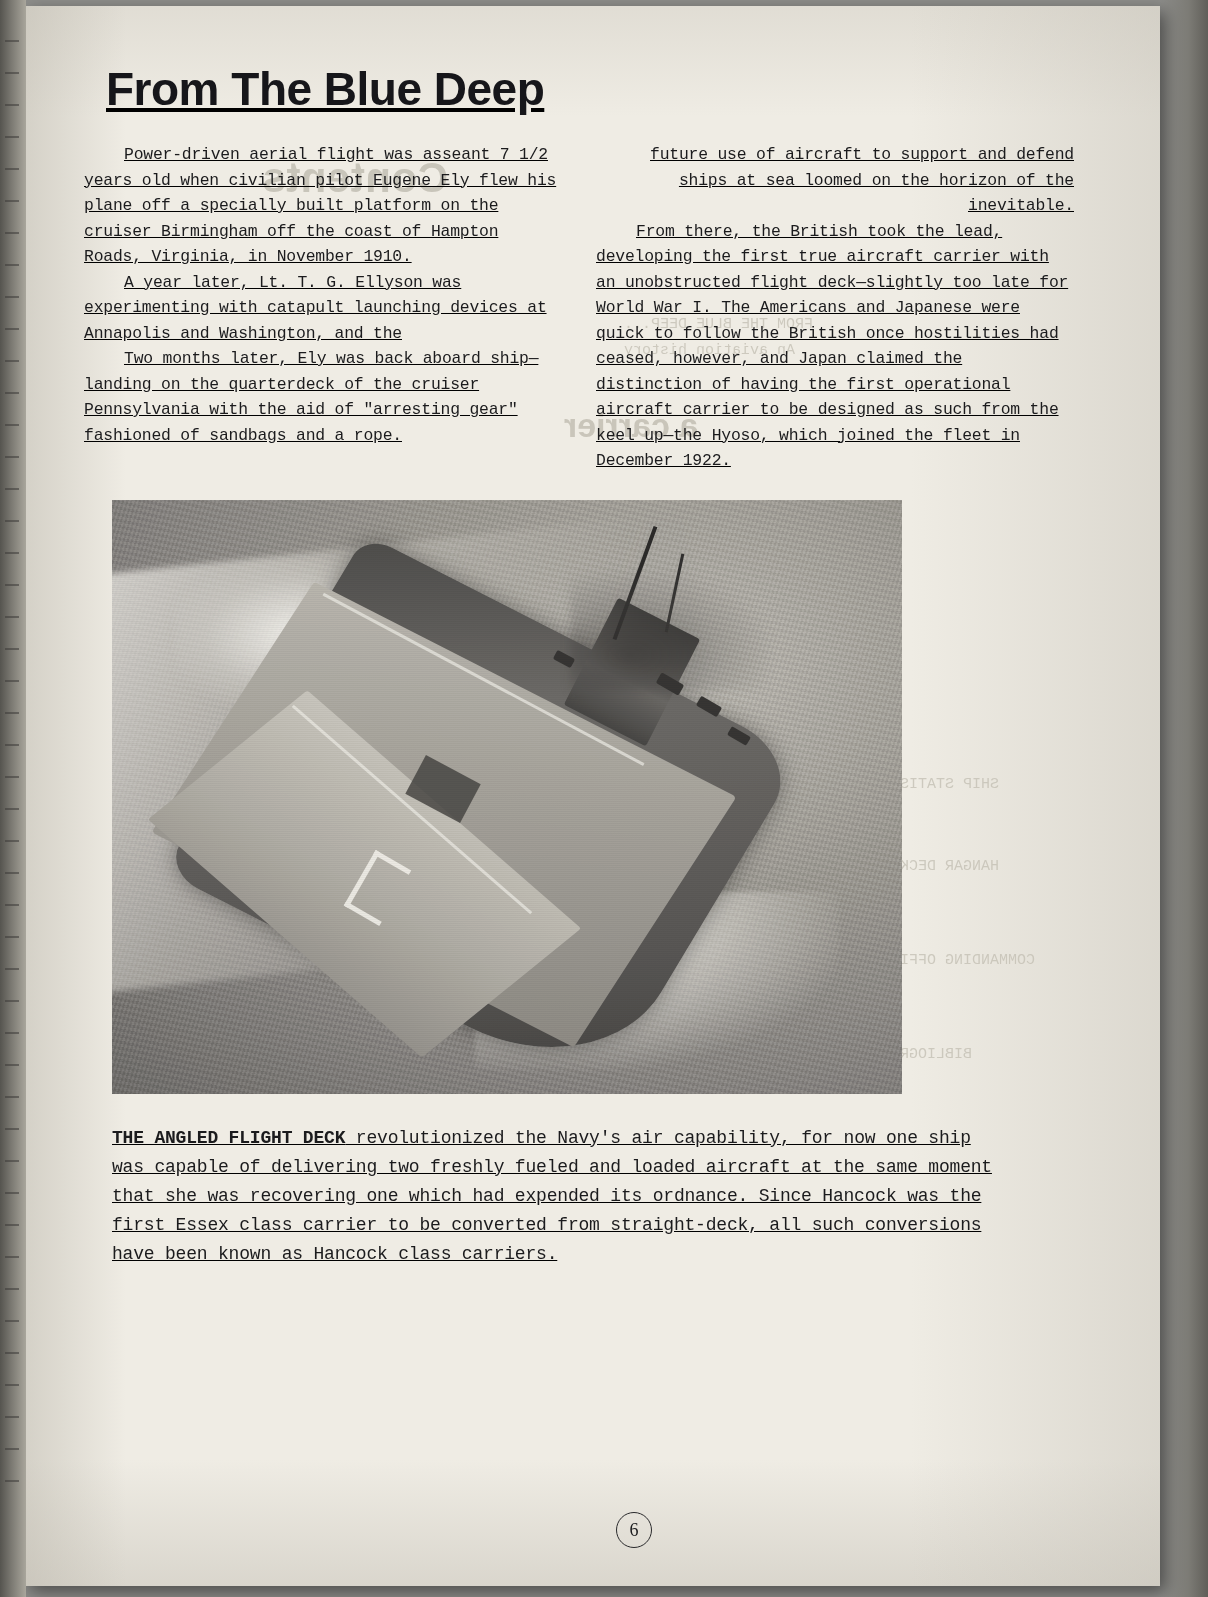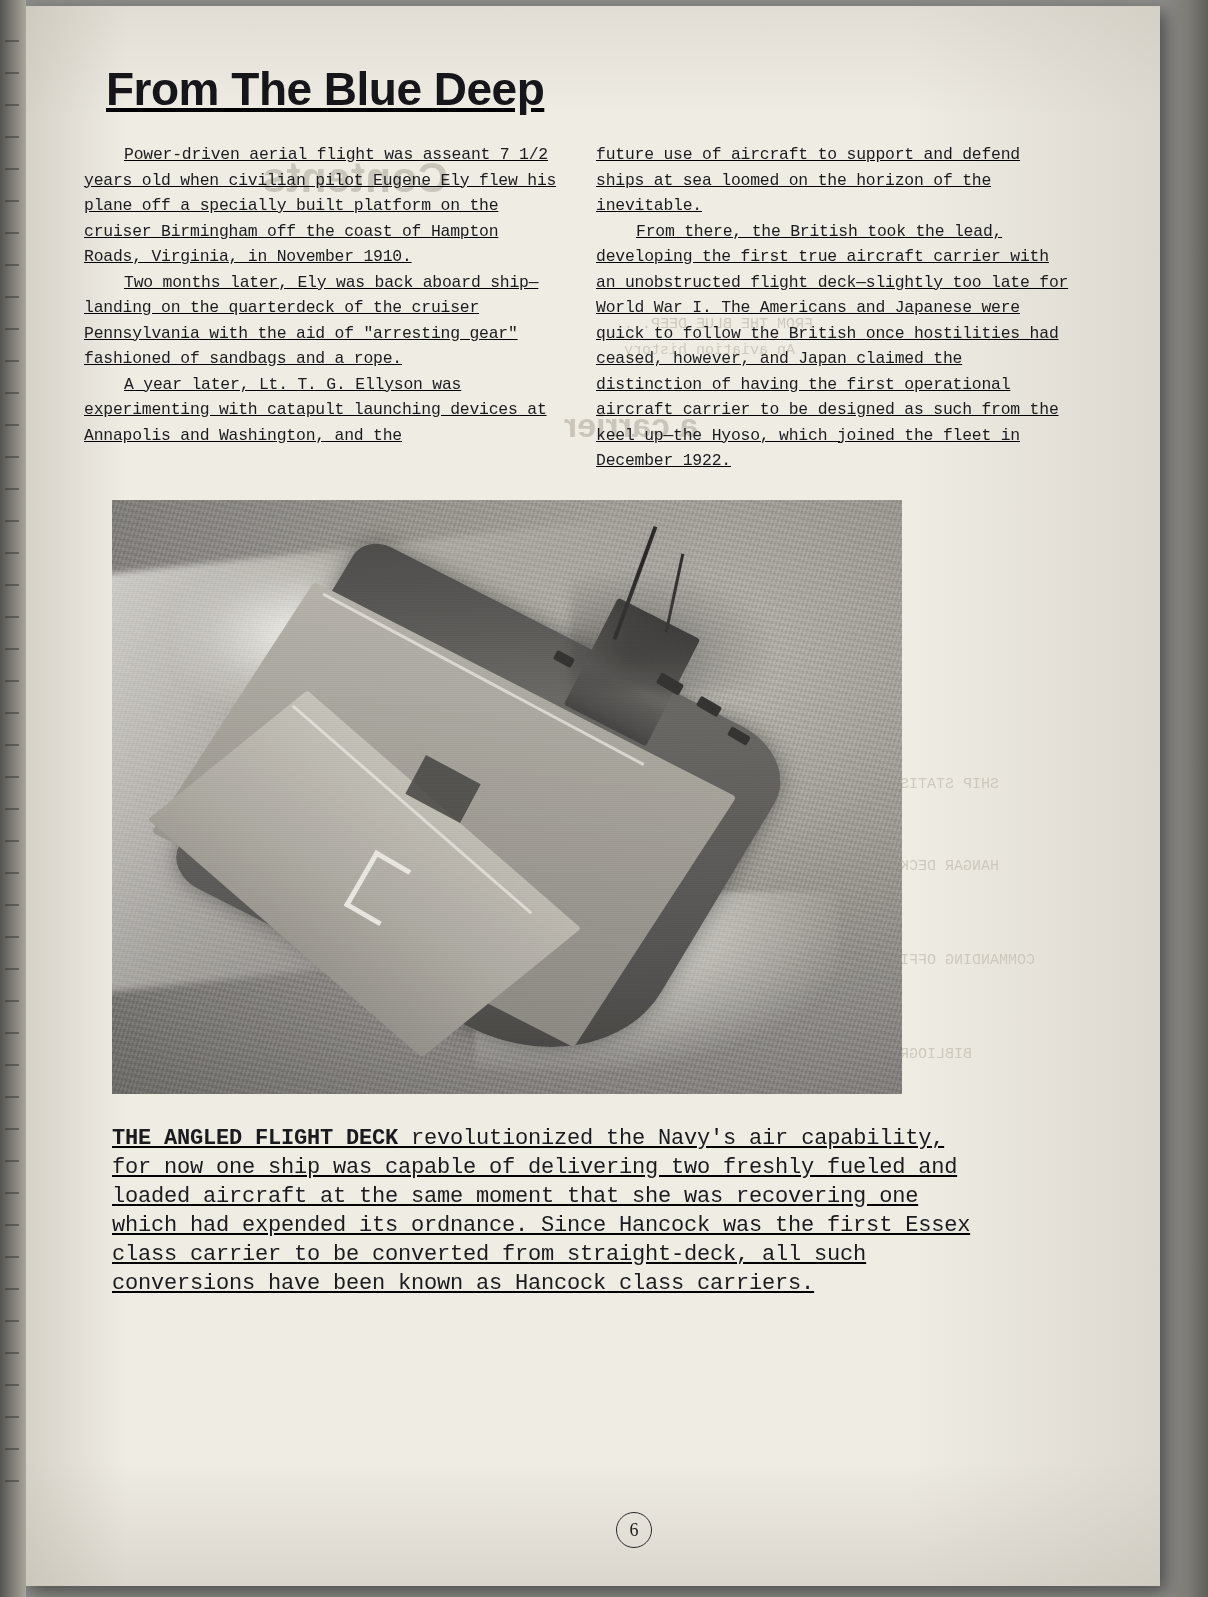--- a/index.html
+++ b/index.html
@@ -131,21 +131,21 @@
   }
   .col {
     width: 478px;
     font-family: "Liberation Mono", monospace;
     font-size: 16.4px;
     line-height: 25.5px;
     color: #1b1b1d;
     letter-spacing: -0.2px;
   }
   .col p { margin: 0; text-indent: 40px; }
-  .col p.cont { text-indent: 0; }
+  .col p.cont { text-indent: 0; text-align: right; }
 
   
   .photo-wrap {
     position: relative;
     margin: 26px 0 0 28px;
     width: 790px;
     height: 594px;
     z-index: 3;
   }
   .photo {
@@ -295,21 +295,21 @@
       repeating-linear-gradient(0deg, rgba(0,0,0,0.035) 0 1px, rgba(255,255,255,0.03) 1px 2px);
     mix-blend-mode: multiply;
     opacity: .8;
   }
 
   
   .caption {
     margin: 30px 0 0 28px;
     width: 880px;
     font-family: "Liberation Mono", monospace;
-    font-size: 22px;
+    font-size: 18px;
     line-height: 29px;
     color: #1b1b1d;
     letter-spacing: -0.2px;
     position: relative;
     z-index: 3;
   }
   .caption b { font-weight: bold; }
 
   
   .folio {
@@ -349,22 +349,22 @@
     <div class="content">
 
       <div class="title-block">
         <div class="title-line1">From The Blue Deep</div>
       </div>
 
       <div class="columns">
 
         <div class="col">
           <p>Power-driven aerial flight was asseant 7 1/2 years old when civilian pilot Eugene Ely flew his plane off a specially built platform on the cruiser Birmingham off the coast of Hampton Roads, Virginia, in November 1910.</p>
+          <p>A year later, Lt. T. G. Ellyson was experimenting with catapult launching devices at Annapolis and Washington, and the</p>
           <p>Two months later, Ely was back aboard ship—landing on the quarterdeck of the cruiser Pennsylvania with the aid of "arresting gear" fashioned of sandbags and a rope.</p>
-          <p>A year later, Lt. T. G. Ellyson was experimenting with catapult launching devices at Annapolis and Washington, and the</p>
         </div>
 
         <div class="col">
           <p class="cont">future use of aircraft to support and defend ships at sea loomed on the horizon of the inevitable.</p>
           <p>From there, the British took the lead, developing the first true aircraft carrier with an unobstructed flight deck—slightly too late for World War I.  The Americans and Japanese were quick to follow the British once hostilities had ceased, however, and Japan claimed the distinction of having the first operational aircraft carrier to be designed as such from the keel up—the Hyoso, which joined the fleet in December 1922.</p>
         </div>
 
       </div>
 
       <div class="photo-wrap">

